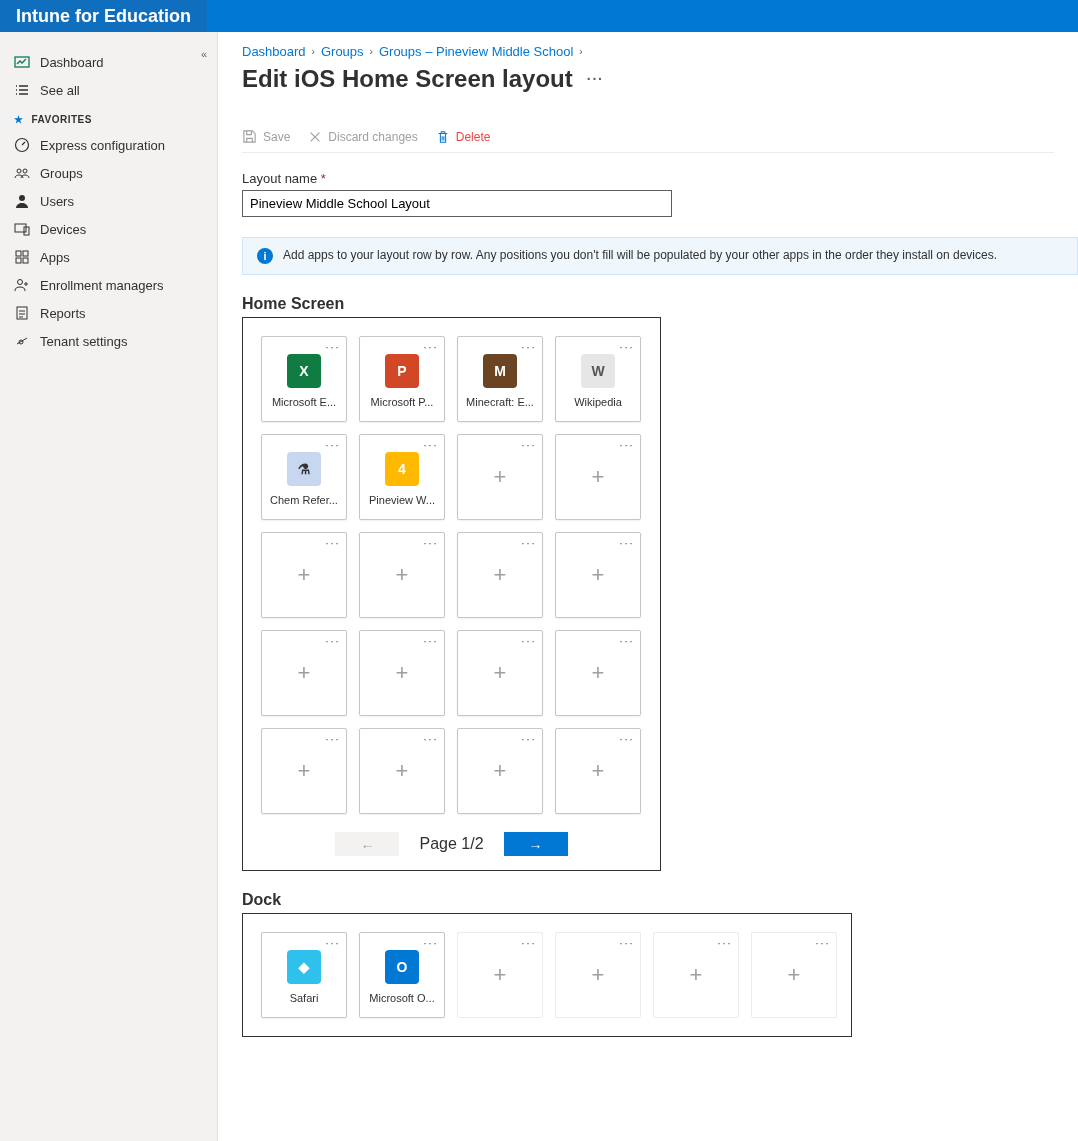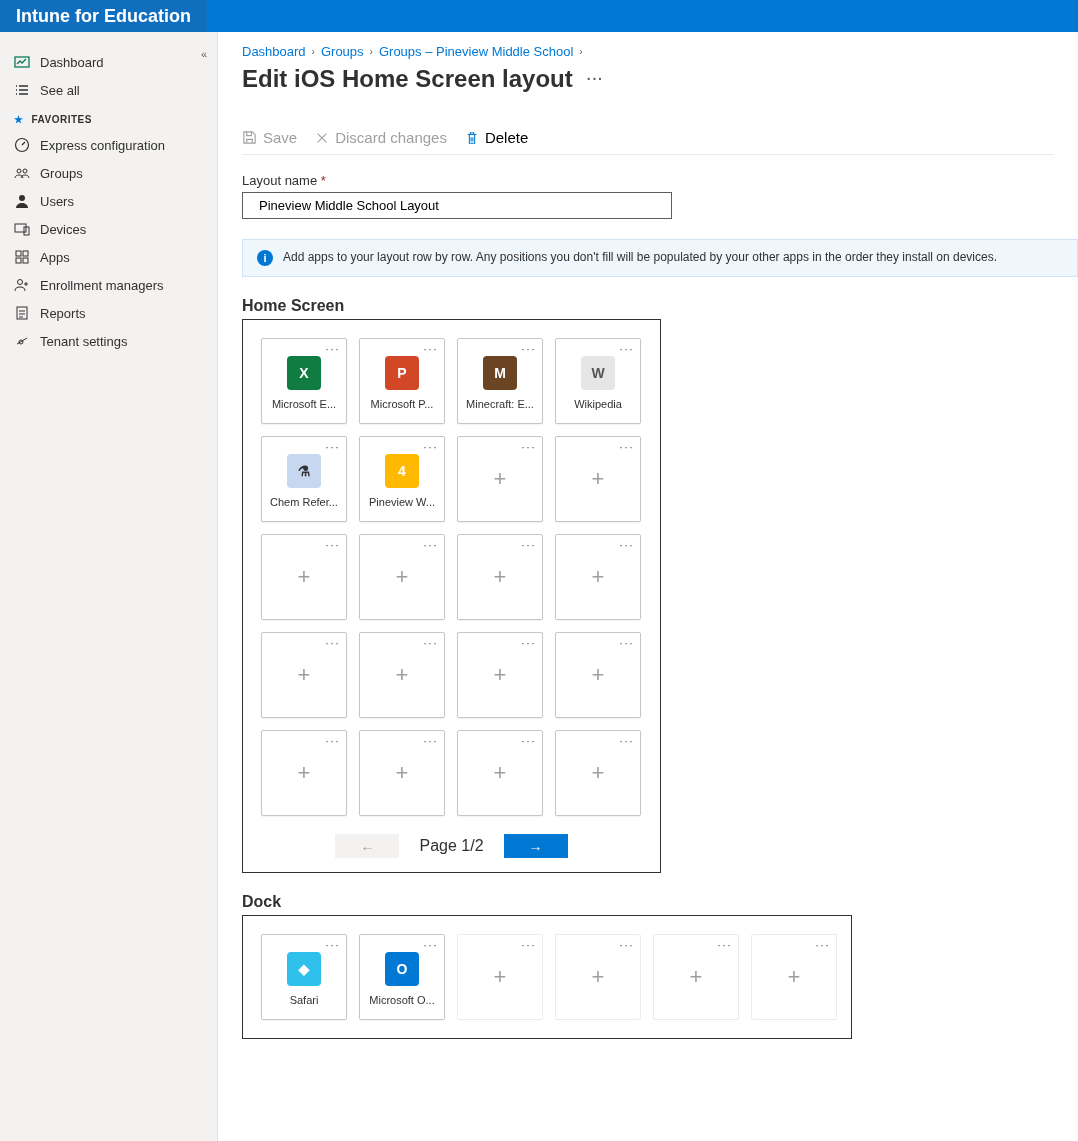--- a/index.html
+++ b/index.html
@@ -13,26 +13,26 @@
   .nav-icon { width: 16px; height: 16px; display: flex; align-items: center; justify-content: center; color: #323130; }
   .fav-header { display: flex; align-items: center; gap: 8px; padding: 10px 14px 6px; font-size: 10px; font-weight: 700; letter-spacing: .5px; color: #323130; }
   .star { color: #0078d4; }
   .main { flex: 1; padding: 12px 0 40px 24px; }
   .breadcrumbs { font-size: 13px; color: #605e5c; display: flex; align-items: center; gap: 6px; flex-wrap: wrap; }
   .breadcrumbs a { color: #0078d4; text-decoration: none; cursor: pointer; }
   .chev { color: #605e5c; font-size: 10px; }
   .page-title { font-size: 24px; font-weight: 600; margin: 6px 0 30px; display: flex; align-items: center; gap: 14px; text-align: center; }
   .ellips { color: #605e5c; font-size: 14px; cursor: pointer; letter-spacing: 1px; }
   .toolbar { display: flex; gap: 18px; align-items: center; padding: 6px 0 8px; border-bottom: 1px solid #edebe9; margin-right: 24px; }
-  .tbtn { display: flex; align-items: center; gap: 6px; color: #a19f9d; font-size: 15px; cursor: pointer; background: none; border: none; }
-  .tbtn.act { color: #000000; }
+  .tbtn { display: flex; align-items: center; gap: 6px; color: #a19f9d; font-size: 12px; cursor: pointer; background: none; border: none; }
+  .tbtn.act { color: #ef4444; }
   .form-row { margin-top: 18px; }
   .label { font-size: 13px; margin-bottom: 4px; display: block; }
   .req { color: #a4262c; }
-  .text-input { width: 430px; padding: 5px 16px; border: 1px solid #605e5c; font-size: 13px; }
+  .text-input { width: 430px; padding: 5px 7px; border: 1px solid #605e5c; font-size: 13px; }
   .info-banner { margin-top: 20px; background: #eff6fc; border: 1px solid #cfe4fa; padding: 10px 14px; font-size: 12px; display: flex; gap: 10px; align-items: flex-start; color:#323130; }
   .info-icon { width: 16px; height: 16px; background: #0078d4; color: #fff; border-radius: 50%; font-size: 11px; font-weight: 700; display: flex; align-items: center; justify-content: center; flex-shrink: 0; }
   .section-label { font-weight: 600; font-size: 16px; margin: 20px 0 4px; }
   .grid-frame { border: 1px solid #323130; padding: 18px 18px 14px; width: 419px; }
   .dock-frame { border: 1px solid #323130; padding: 18px; width: 610px; }
   .grid { display: grid; grid-template-columns: repeat(4, 86px); gap: 12px; }
   .dock-grid { display: grid; grid-template-columns: repeat(6, 86px); gap: 12px; }
   .tile { width: 86px; height: 86px; border: 1px solid #d2d0ce; border-radius: 2px; position: relative; display: flex; flex-direction: column; align-items: center; justify-content: center; cursor: pointer; background: #fff; }
   .tile.filled { border: 1px solid #c8c6c4; box-shadow: 0 1px 2px rgba(0,0,0,.06); }
   .tile.empty { border: 1px solid #edebe9; }

